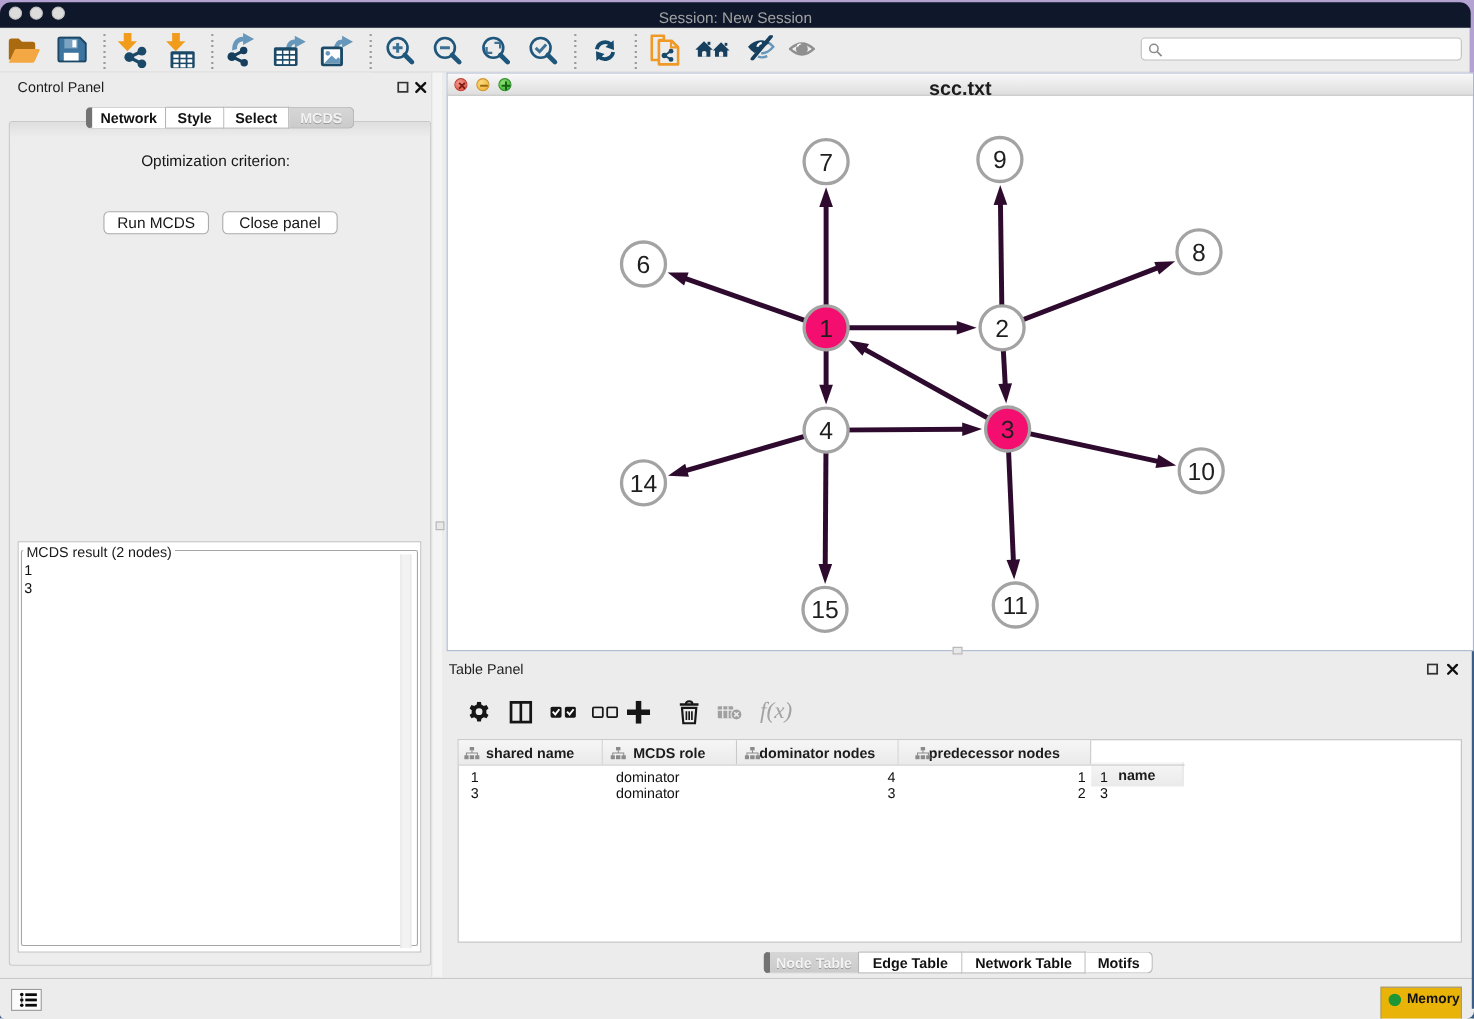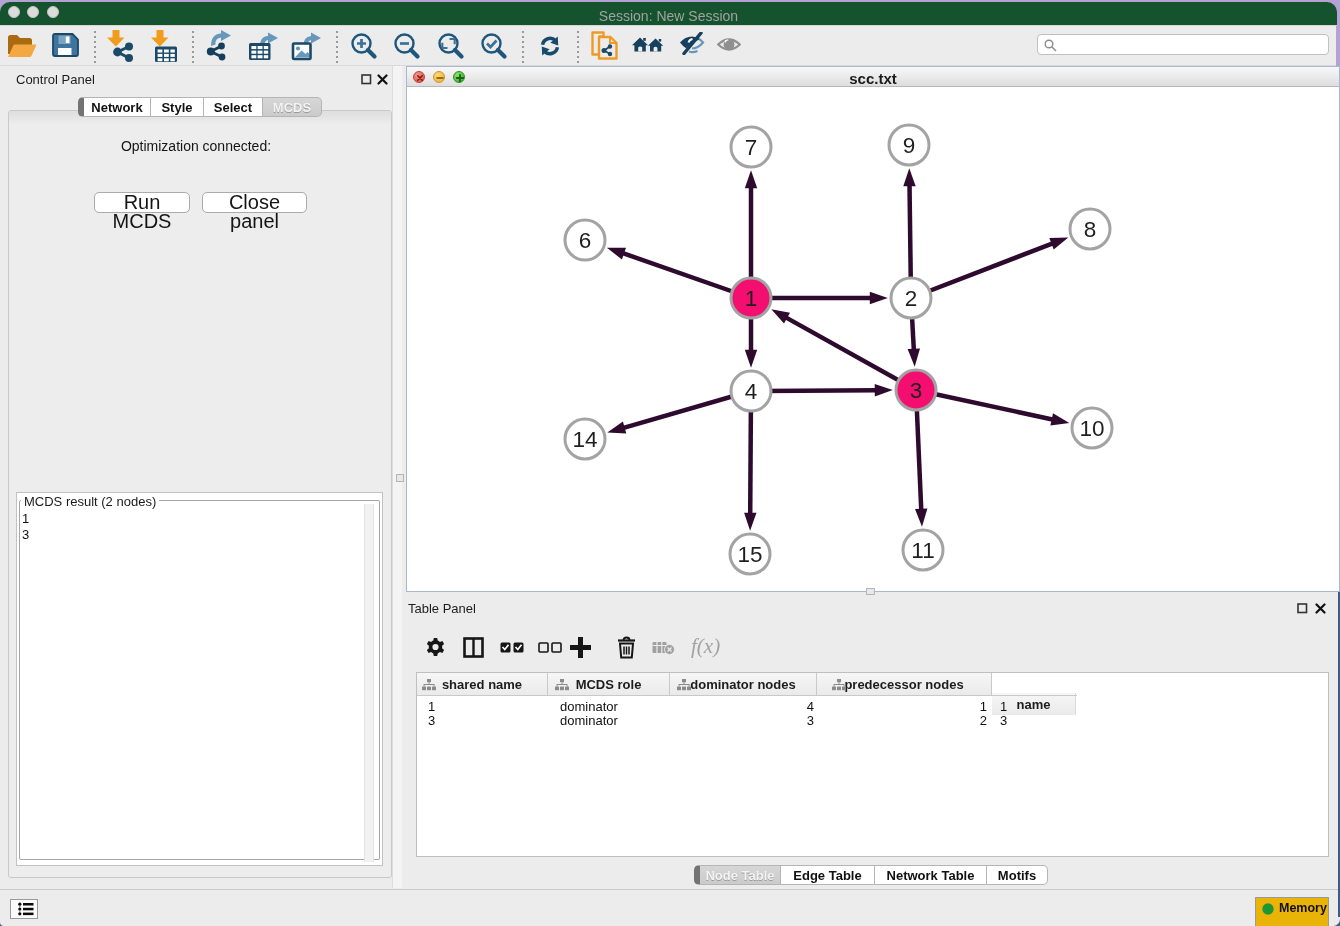--- a/index.html
+++ b/index.html
@@ -1,54 +1,54 @@
 <!DOCTYPE html>
 <html><head><meta charset="utf-8"><style>
 *{margin:0;padding:0;box-sizing:border-box;}
 html,body{width:1340px;height:926px;overflow:hidden;font-family:"Liberation Sans",sans-serif;}
 body{background:#ececec;position:relative;}
 .abs{position:absolute;}
 
 #purple{left:0;top:0;width:1340px;height:22px;background:#b4a3d2;}
-#titlebar{left:0;top:2px;width:1337px;height:24px;background:#14532d;border-radius:10px 10px 0 0;border-bottom:1px solid #d6d6d6;z-index:6;}
+#titlebar{left:0;top:2px;width:1337px;height:24px;background:#0f172a;border-radius:10px 10px 0 0;border-bottom:1px solid #d6d6d6;z-index:6;}
 .tl{width:12px;height:12px;border-radius:50%;background:#dcdcdc;border:1px solid #c3c3c3;position:absolute;top:4px;}
 #apptitle{width:100%;text-align:center;top:6px;font-size:14px;color:#a2a2a2;}
 
 #toolbar{left:0;top:27px;width:1337px;height:39px;background:#ececec;border-bottom:1px solid #dadada;}
 .sep{position:absolute;top:4px;width:2px;height:33px;background-image:repeating-linear-gradient(to bottom,#9a9a9a 0 2px,transparent 2px 5px);}
 .ticon{position:absolute;top:4px;}
 #searchbox{position:absolute;left:1037px;top:7px;width:292px;height:21px;background:#fff;border:1px solid #c0c0c0;border-radius:4px;}
 
 #cpanel{left:0;top:66px;width:337px;height:822px;background:#ececec;}
 #cptitle{left:16px;top:6px;font-size:13px;color:#1d1d1d;}
 .winbtns{position:absolute;top:8px;}
 #cptabs{left:78px;top:31px;height:20px;}
 .tab{position:absolute;top:0;height:20px;background:#fff;border:1px solid #b5b5b5;border-left:none;font-size:13px;font-weight:bold;color:#111;text-align:center;line-height:19px;}
 .tab.first{border-left:6px solid #737373;border-radius:5px 0 0 5px;}
 .tab.last{border-radius:0 5px 5px 0;}
 .tab.sel{background:linear-gradient(#d6d6d6,#cbcbcb);color:#f3f3f3;text-shadow:0 1px 0 #9a9a9a;}
 #cpcontent{left:8px;top:44px;width:384px;height:768px;background:#ededed;border:1px solid #c9c9c9;border-radius:3px;}
 #cpcontent .topshade{position:absolute;left:0;top:0;width:100%;height:14px;background:linear-gradient(#dedede,#ededed);}
 #optlabel{left:0;top:72px;width:392px;text-align:center;font-size:14px;color:#151515;}
 #dropdown{left:44px;top:94px;width:310px;height:19px;background:#fff;border:1px solid #ababab;border-radius:4px;font-size:14px;color:#151515;line-height:17px;padding-left:11px;}
-.btn{position:absolute;top:126px;height:21px;background:#fff;border:1px solid #ababab;border-radius:5px;font-size:20px;color:#151515;text-align:center;line-height:19px;}
+.btn{position:absolute;top:126px;height:21px;background:#fff;border:1px solid #ababab;border-radius:5px;font-size:14px;color:#151515;text-align:center;line-height:19px;}
 #fieldset{left:16px;top:426px;width:367px;height:374px;border:1px solid #c2c2c2;background:#fff;}
 #fsinner{left:19px;top:434px;width:361px;height:360px;border:1px solid #a6a6a6;border-radius:2px;}
 #fslegend{left:21px;top:428px;background:#fff;padding:0 3px;font-size:13px;color:#1a1a1a;}
 #fstext{left:22px;top:445px;font-size:13px;color:#111;line-height:16px;}
 #fsscroll{left:364px;top:438px;width:10px;height:358px;background:#f2f2f2;border-left:1px solid #e4e4e4;border-right:1px solid #e4e4e4;}
 #cpscroll{left:392px;top:66px;width:10px;height:822px;background:#f4f4f4;border-left:1px solid #dcdcdc;}
 #divider{left:402px;top:66px;width:4px;height:822px;background:#ececec;}
 #divhandle{left:396px;top:474px;width:8px;height:8px;background:#e8e8e8;border:1px solid #b5b5b5;}
 #divhandle2{left:866px;top:588px;width:9px;height:7px;background:#e8e8e8;border:1px solid #b5b5b5;}
 
 #netwin{left:406px;top:66px;width:934px;height:526px;background:#fff;border:1px solid #a9b6cf;}
 #nettitle{left:0;top:0;width:932px;height:20px;background:linear-gradient(#f8f8f8,#dedede);border-bottom:1px solid #b9b9b9;}
 .light{position:absolute;top:4px;width:12px;height:12px;border-radius:50%;}
-#netname{width:100%;text-align:center;top:3px;font-size:15px;font-weight:bold;color:#1c1c1c;}
+#netname{width:100%;text-align:center;top:3px;font-size:18px;font-weight:bold;color:#1c1c1c;}
 
 #tpanel{left:406px;top:597px;width:934px;height:291px;background:#ececec;}
 #tptitle{left:2px;top:4px;font-size:13px;color:#1d1d1d;}
 #ttable{left:10px;top:75px;width:913px;height:185px;background:#fff;border:1px solid #bfbfbf;}
 .th{position:absolute;top:0;height:22px;background:linear-gradient(#f6f6f6,#eaeaea);border-right:1px solid #c9c9c9;font-size:13px;color:#1c1c1c;font-weight:bold;}
 .th .lbl{position:absolute;width:100%;text-align:center;top:4px;}
 .td{position:absolute;font-size:13px;color:#111;}
 #btabs{left:288px;top:268px;height:21px;}
 
 #statusbar{left:0;top:889px;width:1340px;height:37px;background:#ececec;border-top:1px solid #c9c9c9;}
@@ -215,21 +215,21 @@
       <svg width="11" height="11" viewBox="0 0 11 11">
         <path d="M1.5 1.5 L9.5 9.5 M9.5 1.5 L1.5 9.5" stroke="#111" stroke-width="2.2" stroke-linecap="round"></path>
       </svg>
     </div>
   <div class="abs" id="cptabs">
     <div class="tab first" style="left:0;width:73px;">Network</div>
     <div class="tab" style="left:73px;width:53px;">Style</div>
     <div class="tab" style="left:126px;width:59px;">Select</div>
     <div class="tab sel last" style="left:185px;width:59px;">MCDS</div>
   </div>
-  <div class="abs" id="optlabel">Optimization connected:</div>
+  <div class="abs" id="optlabel">Optimization criterion:</div>
   <div class="btn" style="left:94px;width:96px;">Run MCDS</div>
   <div class="btn" style="left:202px;width:105px;">Close panel</div>
   <div class="abs" id="fieldset"></div>
   <div class="abs" id="fsinner"></div>
   <div class="abs" id="fsscroll"></div>
   <div class="abs" id="fslegend">MCDS result (2 nodes)</div>
   <div class="abs" id="fstext">1<br>3</div>
 </div>
 <div class="abs" id="cpscroll"></div>
 <div class="abs" id="divider"></div>

